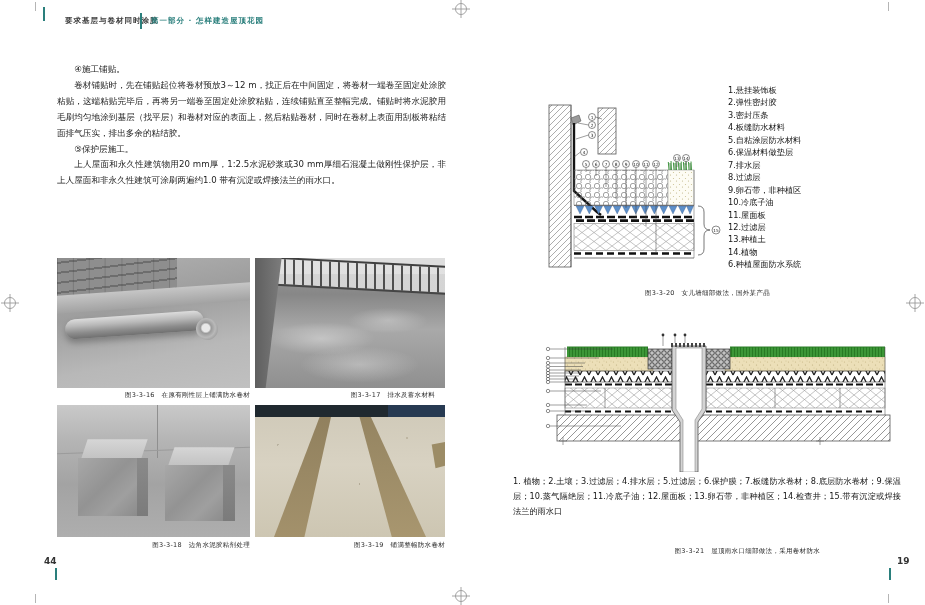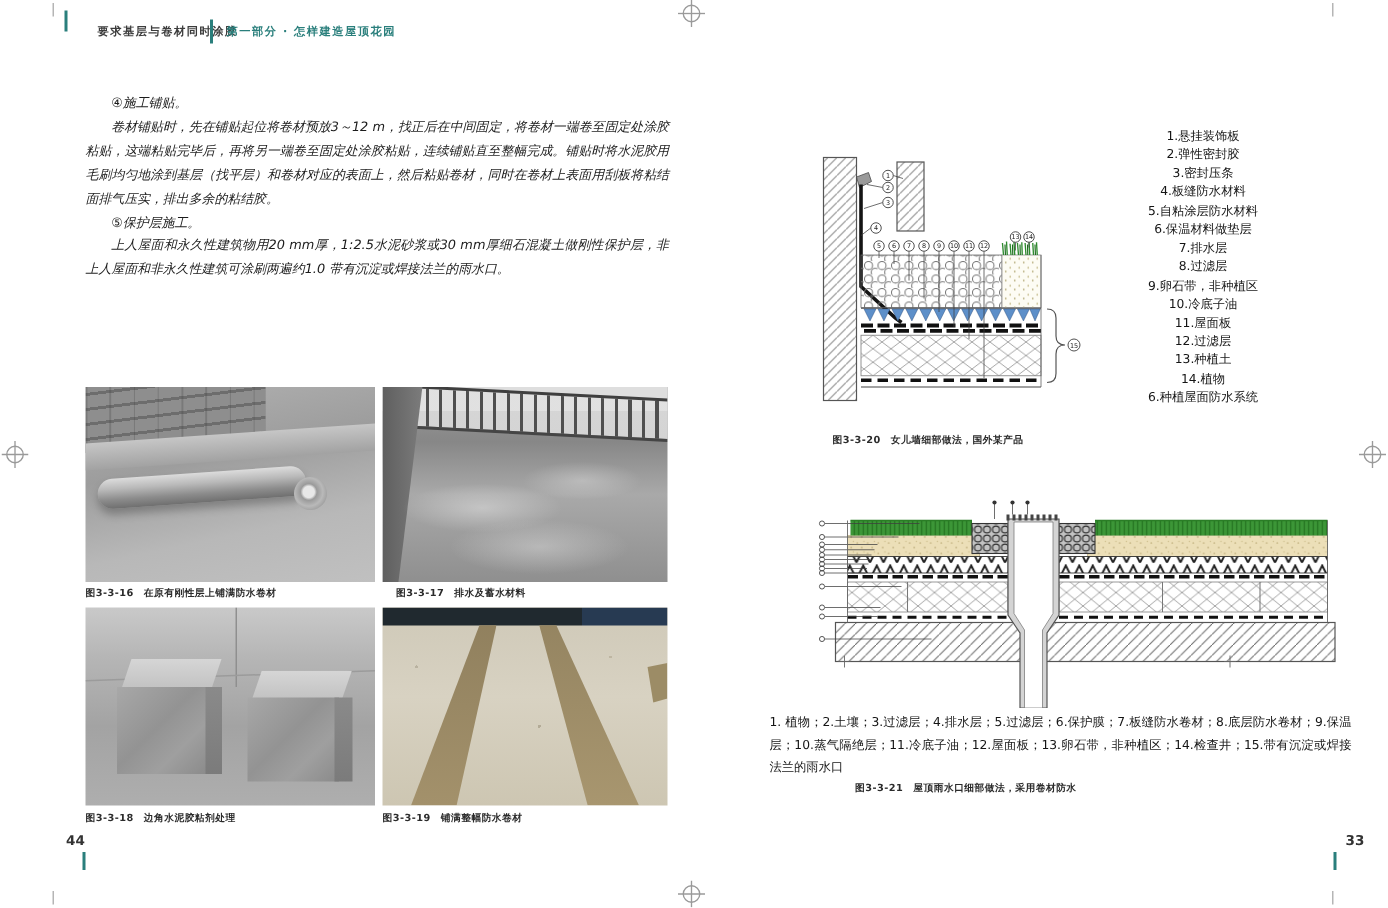--- a/index.html
+++ b/index.html
@@ -12,24 +12,24 @@
   .cornertick { width:1px; height:9px; background:#b5b5b5; }
   .tealtick { width:2px; background:#2a7f7c; }
 
   
   .book-title { font-size:7.5px; font-weight:bold; color:#3c3c3c; letter-spacing:1px; }
   .section-title { font-size:7.5px; font-weight:bold; color:#2a7f7c; letter-spacing:1px; }
   .hdr-divider { width:1.5px; height:16px; background:#2a7f7c; }
 
   
   .bodytext { width:389px; font-size:8.6px; line-height:15.9px; text-align:justify; }
-  .bodytext p { text-indent:2em;font-style:italic; }
-
-  
-  .figcap { font-size:6.5px; font-weight:bold; color:#2b2b2b; text-align:left; letter-spacing:0.3px; }
+  .bodytext p { text-indent:2em; }
+
+  
+  .figcap { font-size:6.5px; font-weight:normal; color:#2b2b2b; text-align:right; letter-spacing:0.3px; }
   .pagenum { font-size:9px; color:#333;font-weight:bold; }
 
   
   .photo { position:absolute; overflow:hidden; background:#aaa; }
   #photo1 { background:linear-gradient(168deg,#b3b3b3 0%,#9d9d9d 38%,#b8b8b8 70%,#c0c0c0 100%); }
   #photo1 .brick { position:absolute; left:0; top:0; width:62%; height:34%;
      background: repeating-linear-gradient(90deg, rgba(60,60,60,.25) 0 1px, transparent 1px 16px),
                  repeating-linear-gradient(0deg,#8e8e8e 0 8px,#6d6d6d 8px 10px);
      transform:skewY(-7deg); transform-origin:left top; }
   #photo1 .kerb { position:absolute; left:0; top:24%; width:100%; height:14%;
@@ -71,21 +71,21 @@
   #photo4 .topband { position:absolute; left:0; top:0; width:100%; height:9%;
      background:linear-gradient(90deg,#20292f 0 70%,#273a52 70% 100%); }
   #photo4 .strip1 { position:absolute; inset:0; background:linear-gradient(#8f7f5d,#a3916b);
      clip-path:polygon(34% 9%, 40% 9%, 26% 100%, 10% 100%); }
   #photo4 .strip2 { position:absolute; inset:0; background:linear-gradient(#938360,#a8966f);
      clip-path:polygon(55% 9%, 61% 9%, 90% 100%, 72% 100%); }
   #photo4 .strip3 { position:absolute; inset:0; background:#9c8c66;
      clip-path:polygon(93% 30%, 100% 28%, 100% 46%, 95% 48%); }
 
   
-  .parts-list { width:148px; list-style:none; font-size:8.2px; line-height:12.45px; color:#151515;text-align:center; }
+  .parts-list { width:148px; list-style:none; font-size:8.2px; line-height:12.45px; color:#151515; }
   .legendtext { width:388px; font-size:8.2px; line-height:15px; text-align:justify; color:#151515; }
 
   .co circle { fill:#fff; stroke:#3d3d3d; stroke-width:0.6; }
   .co text { font-size:4.3px; fill:#222; text-anchor:middle; font-family:"DejaVu Sans",sans-serif; }
   .leader { stroke:#3d3d3d; stroke-width:0.5; fill:none; }
 </style>
 </head>
 <body>
 
 <div class="abs regmark" style="left:452px;top:0px">
@@ -139,21 +139,21 @@
   <div class="roll"></div>
   <div class="roll-end"></div>
 </div>
 <div id="photo2" class="photo" style="left:255px;top:258px;width:190px;height:130px">
   <div class="sky"></div>
   <div class="rail"></div>
   <div class="wall"></div>
   <div class="swirl"></div>
 </div>
 <div class="abs figcap" style="left:57px;top:391px;width:193px">图3-3-16　在原有刚性层上铺满防水卷材</div>
-<div class="abs figcap" style="left:264px;top:391px;width:190px">图3-3-17　排水及蓄水材料</div>
+<div class="abs figcap" style="left:245px;top:391px;width:190px">图3-3-17　排水及蓄水材料</div>
 
 <div id="photo3" class="photo" style="left:57px;top:405px;width:193px;height:132px">
   <div class="cornerline"></div>
   <div class="floorline"></div>
   <div class="cube" style="left:11%;top:26%;width:36%;height:58%">
     <div class="top"></div>
     <div class="front"></div>
     <div class="side"></div>
   </div>
   <div class="cube" style="left:56%;top:32%;width:36%;height:56%">
@@ -166,21 +166,21 @@
   <div class="topband"></div>
   <div class="strip1"></div>
   <div class="strip2"></div>
   <div class="strip3"></div>
 </div>
 <div class="abs figcap" style="left:57px;top:541px;width:193px">图3-3-18　边角水泥胶粘剂处理</div>
 <div class="abs figcap" style="left:255px;top:541px;width:190px">图3-3-19　铺满整幅防水卷材</div>
 
 <div class="abs pagenum" style="left:44px;top:556px">44</div>
 <div class="abs tealtick" style="left:55px;top:568px;height:12px"></div>
-<div class="abs pagenum" style="left:897px;top:556px">33</div>
+<div class="abs pagenum" style="left:897px;top:556px">19</div>
 <div class="abs tealtick" style="left:889px;top:568px;height:12px"></div>
 
 <svg class="abs" style="left:540px;top:75px" width="185" height="212" viewBox="0 0 185 212">
   <defs>
     <pattern id="d1h" patternUnits="userSpaceOnUse" width="6" height="6">
         <path d="M0,6 L6,0" stroke="#8a8a8a" stroke-width="0.7"></path>
       </pattern>
     <pattern id="d1peb" patternUnits="userSpaceOnUse" width="9" height="9">
       <circle cx="3" cy="3" r="2.7" fill="none" stroke="#787878" stroke-width="0.7"></circle>
       <circle cx="7.5" cy="7.5" r="2.7" fill="none" stroke="#787878" stroke-width="0.7"></circle>
@@ -410,13 +410,13 @@
     </g>
   </g>
   <g stroke="#666" stroke-width="0.6">
     <path d="M24,109 h8 M28,105 v8 M281,109 h8 M285,105 v8"></path>
     <line x1="350" y1="15" x2="350" y2="83"></line>
     <line x1="30" y1="15" x2="30" y2="83"></line>
   </g>
 </svg>
 
 <div class="abs legendtext" style="left:513px;top:474px">1. 植物；2.土壤；3.过滤层；4.排水层；5.过滤层；6.保护膜；7.板缝防水卷材；8.底层防水卷材；9.保温层；10.蒸气隔绝层；11.冷底子油；12.屋面板；13.卵石带，非种植区；14.检查井；15.带有沉淀或焊接法兰的雨水口</div>
-<div class="abs figcap" style="left:570px;top:521px;width:250px">图3-3-21　屋顶雨水口细部做法，采用卷材防水</div>
+<div class="abs figcap" style="left:570px;top:547px;width:250px">图3-3-21　屋顶雨水口细部做法，采用卷材防水</div>
 
 </body></html>

